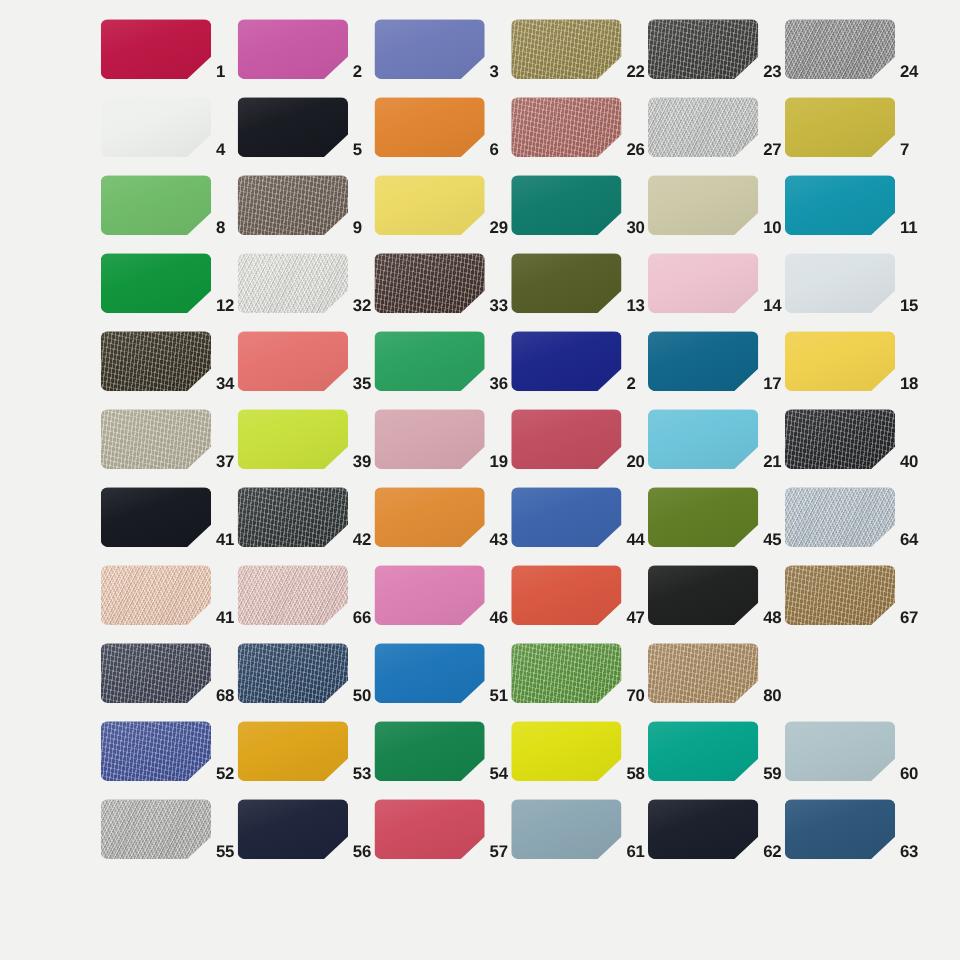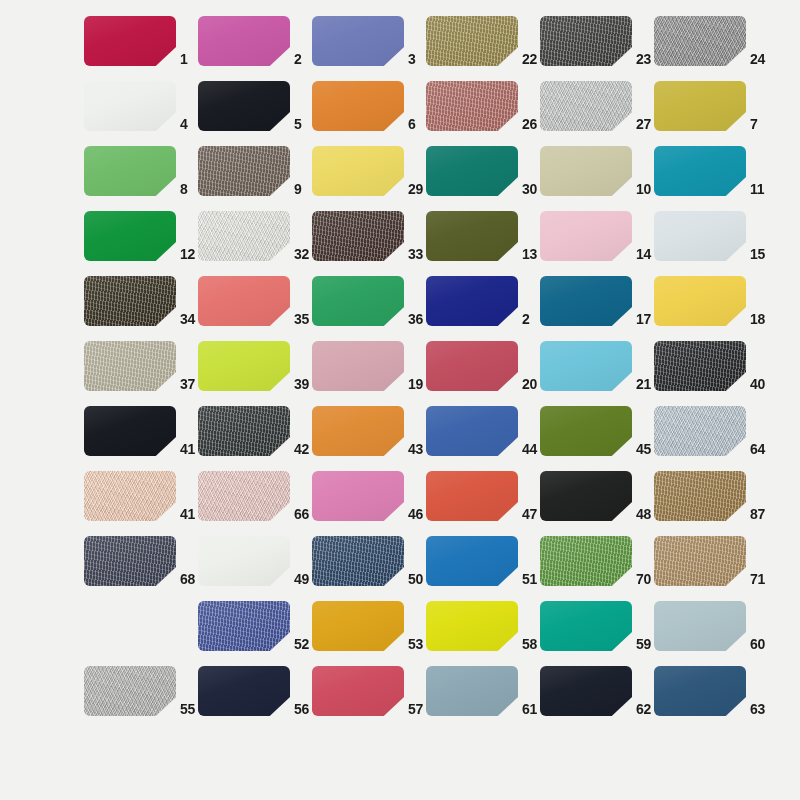--- a/index.html
+++ b/index.html
@@ -359,35 +359,29 @@
     <div class="swatch-cell">
       <div class="chip" style="background: rgb(29, 32, 31);">
         <span class="sheen"></span>
       </div>
       <div class="chip-label">48</div>
     </div>
     <div class="swatch-cell">
       <div class="chip melange" style="background: rgb(155, 122, 69);">
         <span class="sheen"></span>
       </div>
-      <div class="chip-label">87</div>
+      <div class="chip-label">67</div>
     </div>
     <div class="swatch-cell">
       <div class="chip melange" style="background: rgb(60, 65, 83);">
         <span class="sheen"></span>
       </div>
       <div class="chip-label">68</div>
     </div>
     <div class="swatch-cell">
-      <div class="chip" style="background: rgb(238, 240, 236);">
-        <span class="sheen"></span>
-      </div>
-      <div class="chip-label">49</div>
-    </div>
-    <div class="swatch-cell">
       <div class="chip melange" style="background: rgb(42, 69, 102);">
         <span class="sheen"></span>
       </div>
       <div class="chip-label">50</div>
     </div>
     <div class="swatch-cell">
       <div class="chip" style="background: rgb(27, 116, 184);">
         <span class="sheen"></span>
       </div>
       <div class="chip-label">51</div>
@@ -395,34 +389,40 @@
     <div class="swatch-cell">
       <div class="chip melange" style="background: rgb(92, 155, 60);">
         <span class="sheen"></span>
       </div>
       <div class="chip-label">70</div>
     </div>
     <div class="swatch-cell">
       <div class="chip melange" style="background: rgb(176, 143, 98);">
         <span class="sheen"></span>
       </div>
-      <div class="chip-label">71</div>
+      <div class="chip-label">80</div>
     </div>
     <div class="swatch-cell empty"></div>
     <div class="swatch-cell">
       <div class="chip melange" style="background: rgb(66, 83, 158);">
         <span class="sheen"></span>
       </div>
       <div class="chip-label">52</div>
     </div>
     <div class="swatch-cell">
       <div class="chip" style="background: rgb(221, 163, 24);">
         <span class="sheen"></span>
       </div>
       <div class="chip-label">53</div>
+    </div>
+    <div class="swatch-cell">
+      <div class="chip" style="background: rgb(20, 130, 74);">
+        <span class="sheen"></span>
+      </div>
+      <div class="chip-label">54</div>
     </div>
     <div class="swatch-cell">
       <div class="chip" style="background: rgb(222, 224, 16);">
         <span class="sheen"></span>
       </div>
       <div class="chip-label">58</div>
     </div>
     <div class="swatch-cell">
       <div class="chip" style="background: rgb(3, 162, 137);">
         <span class="sheen"></span>

